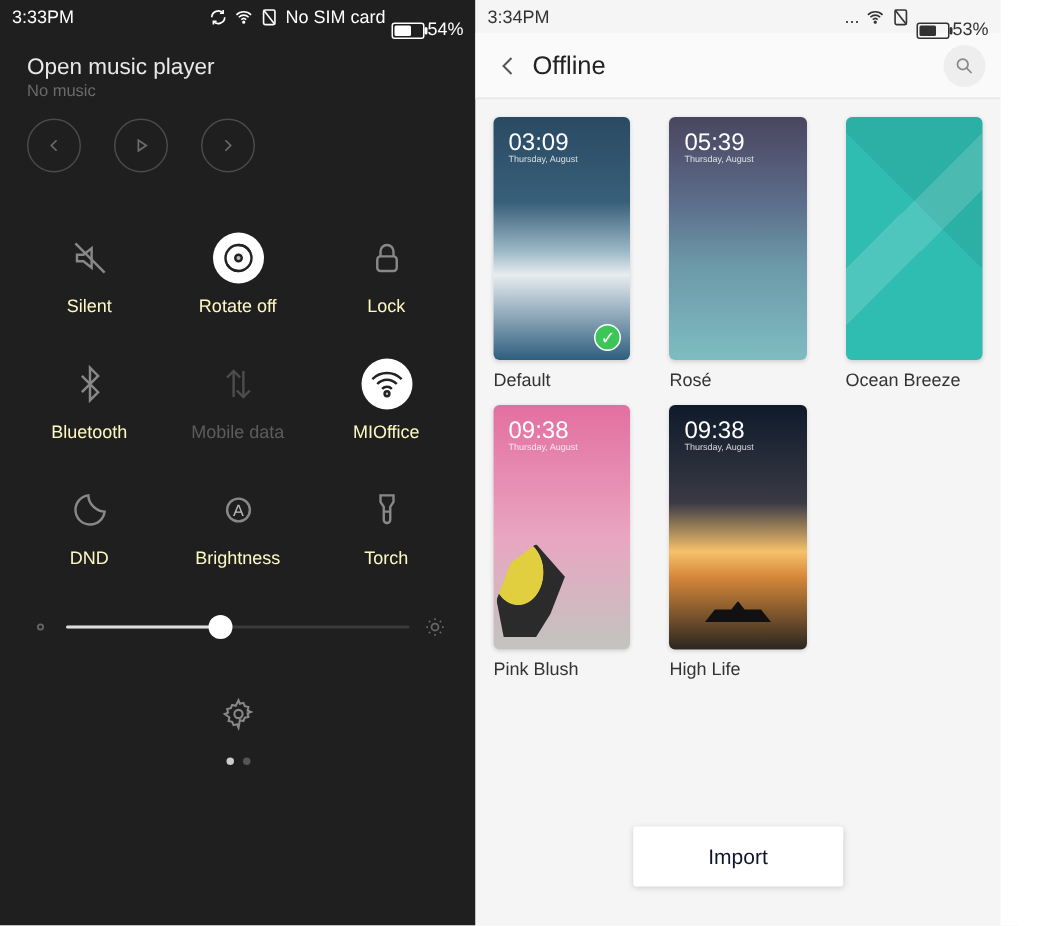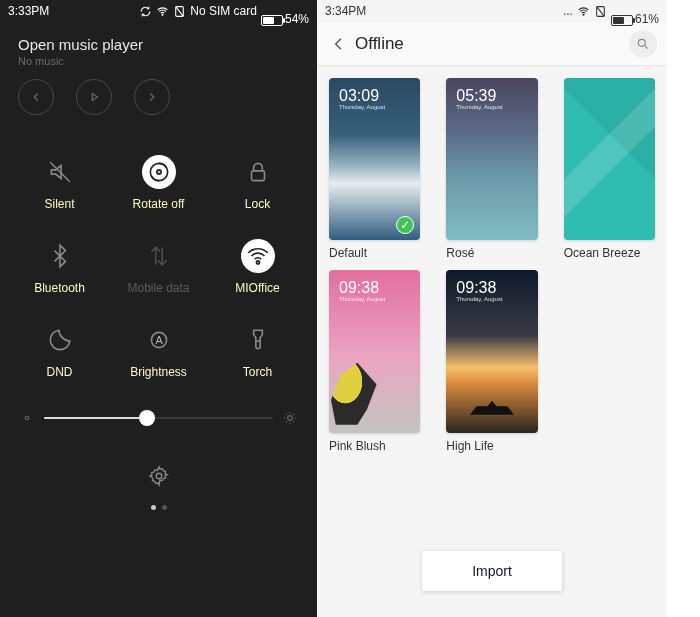--- a/index.html
+++ b/index.html
@@ -250,21 +250,21 @@
           <circle cx="12" cy="18" r="1" fill="currentColor"></circle>
         </svg>
       <svg viewBox="0 0 24 24" fill="none" stroke="currentColor" stroke-width="2">
           <rect x="5" y="3" width="14" height="18" rx="2"></rect>
           <path d="M5 3l14 18"></path>
         </svg>
       <span class="bat">
         <span class="bat-shell">
             <span class="bat-fill" style="width:53%"></span>
           </span>
-        <span>61%</span>
+        <span>53%</span>
       </span>
     </span>
   </div>
 
   <div class="titlebar">
     <div class="back">
       <svg width="16" height="16" viewBox="0 0 24 24" fill="none" stroke="#555" stroke-width="2">
           <polyline points="15 4 7 12 15 20"></polyline>
         </svg>
     </div>

